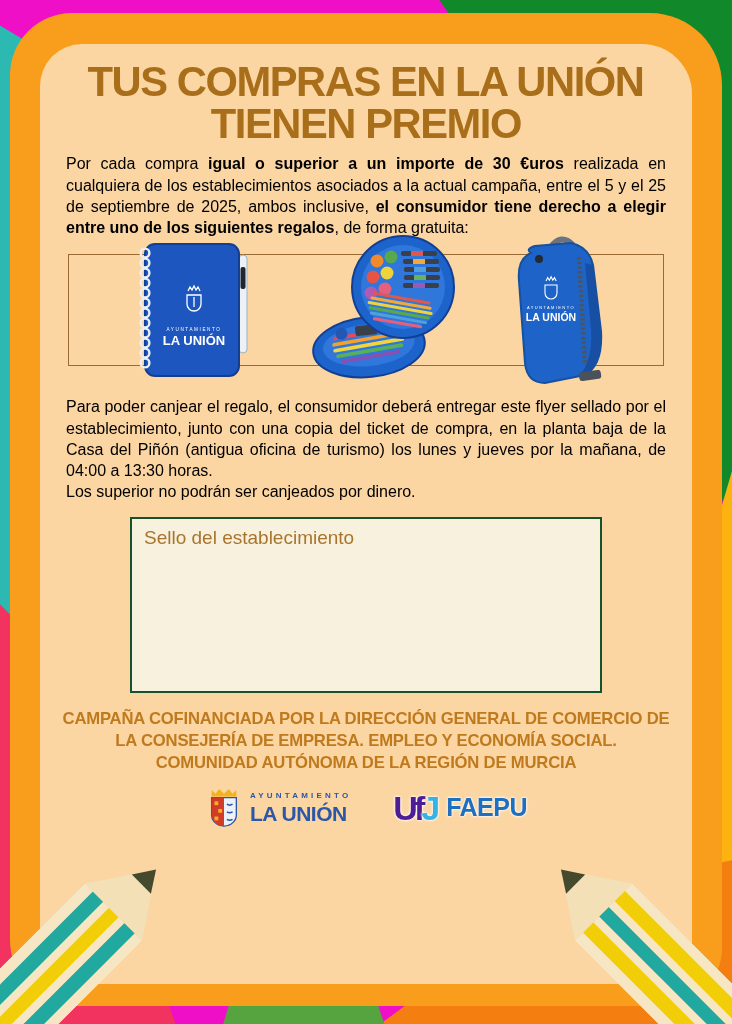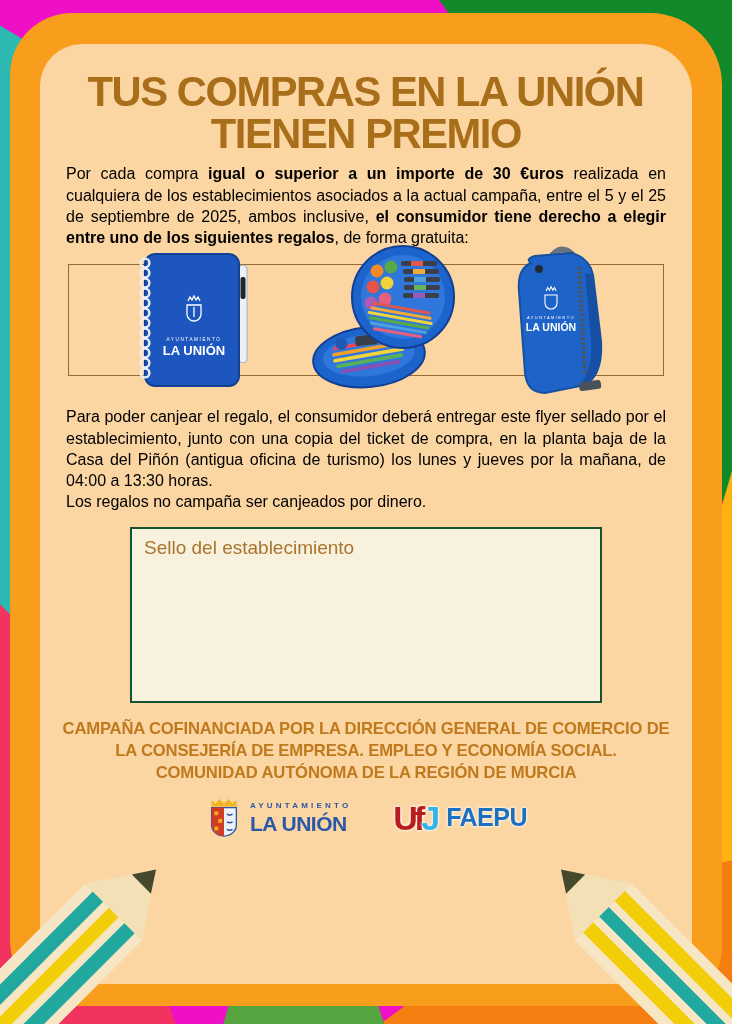--- a/index.html
+++ b/index.html
@@ -11,21 +11,21 @@
   .bg-crimson{background:#F2335F;clip-path:polygon(0% 59%,11% 67%,15.5% 83%,24% 100%,0% 100%);}
   .bg-amber{background:#FCB30F;clip-path:polygon(100% 46%,100% 100%,52% 100%,75% 88%,93% 63%);}
   .bg-deeporange{background:#F57E10;clip-path:polygon(100% 84%,100% 100%,52% 100%,67% 92%,86% 86%);}
   .bg-bottomgreen{background:#55A43F;clip-path:polygon(30.5% 100%,52.5% 100%,49% 92.4%,33.5% 92.8%);}
 
   .frame{position:absolute;left:10px;top:13px;right:10px;bottom:18px;
          background:#F99D1C;border-radius:62px 72px 58px 66px;}
   .panel{position:absolute;left:40px;top:44px;right:40px;bottom:40px;
          background:#FBD5A2;border-radius:42px 50px 40px 46px;}
 
-  .content{position:absolute;inset:0;padding-top:26px;text-align:center;}
+  .content{position:absolute;inset:0;padding-top:10px;text-align:center;margin-top:6px;}
   .title{color:#A86E1A;font-weight:bold;font-size:43px;line-height:.98;letter-spacing:-1.5px;}
   .title span{display:inline-block;transform:scaleX(.97);}
   .dates{margin-top:7px;font-size:26px;font-weight:bold;color:#111;}
   .para{margin:9px 26px 0;text-align:justify;font-size:16px;line-height:1.33;color:#000000;}
   .para p{margin:0;}
   .products-box{position:relative;margin:16px 28px 0;height:110px;
                 border:1px solid #9A6A33;}
   .prod{position:absolute;}
   .prod-notebook{left:58px;top:-16px;}
   .prod-case{left:238px;top:-20px;}
@@ -38,21 +38,21 @@
            line-height:1.3;letter-spacing:-0.2px;}
   .funding div{transform:scaleX(.98);}
   .logos-row{margin-top:11px;display:flex;justify-content:center;align-items:center;gap:42px;}
   .logo{display:flex;align-items:center;gap:7px;}
   .lu-text{text-align:left;line-height:1;}
   .lu-top{font-size:8px;letter-spacing:3.2px;color:#2B57A8;font-weight:bold;}
   .lu-name{font-size:21px;font-weight:bold;color:#2B57A8;letter-spacing:-0.5px;margin-top:3px;}
   .rm-text{font-size:15px;color:#8A9098;font-weight:bold;}
   .faepu-mono{font-weight:bold;font-size:34px;letter-spacing:-4px;line-height:1;
               text-shadow:0 0 3px #fff,0 0 3px #fff;}
-  .faepu-dark{color:#b91c1c;}
+  .faepu-dark{color:#4c1d95;}
   .faepu-light{color:#36B3E6;}
   .faepu-name{font-size:25px;font-weight:bold;color:#1D6FC0;letter-spacing:-0.5px;
               text-shadow:0 0 3px #fff,0 0 3px #fff;margin-left:3px;}
   .pencil{position:absolute;width:270px;z-index:6;}
   .pencil-left{left:-70px;top:920px;transform:rotate(-45deg);}
   .pencil-right{left:517px;top:920px;transform:rotate(-135deg);}
 </style>
 </head>
 <body>
 
@@ -162,21 +162,21 @@
             <path d="M58,52 h12 v8 a6,6 0 0 1 -6,6 a6,6 0 0 1 -6,-6 z"></path>
             <path d="M59,48 l1.7,-3.4 1.7,2.6 1.7,-3.4 1.7,3.4 1.7,-2.6 1.7,3.4"></path>
           </g>
           <text x="64" y="76" text-anchor="middle" font-size="4" letter-spacing="1.4" fill="#fff">AYUNTAMIENTO</text>
           <text x="64" y="88" text-anchor="middle" font-size="10.5" font-weight="bold" fill="#fff">LA UNIÓN</text>
         </svg>
       </div>
 
       <div class="para redeem">
         <p>Para poder canjear el regalo, el consumidor deberá entregar este flyer sellado por el establecimiento, junto con una copia del ticket de compra, en la planta baja de la Casa del Piñón (antigua oficina de turismo) los lunes y jueves por la mañana, de 04:00 a 13:30 horas.</p>
-        <p>Los regalos no campaña ser canjeados por dinero.</p>
+        <p>Los superior no podrán ser canjeados por dinero.</p>
       </div>
 
       <div class="stamp-box">
         <div class="stamp-label">Sello del establecimiento</div>
       </div>
 
       <div class="funding">
         <div>CAMPAÑA COFINANCIADA POR LA DIRECCIÓN GENERAL DE COMERCIO DE</div>
         <div>LA CONSEJERÍA DE EMPRESA. EMPLEO Y ECONOMÍA SOCIAL.</div>
         <div>COMUNIDAD AUTÓNOMA DE LA REGIÓN DE MURCIA</div>

